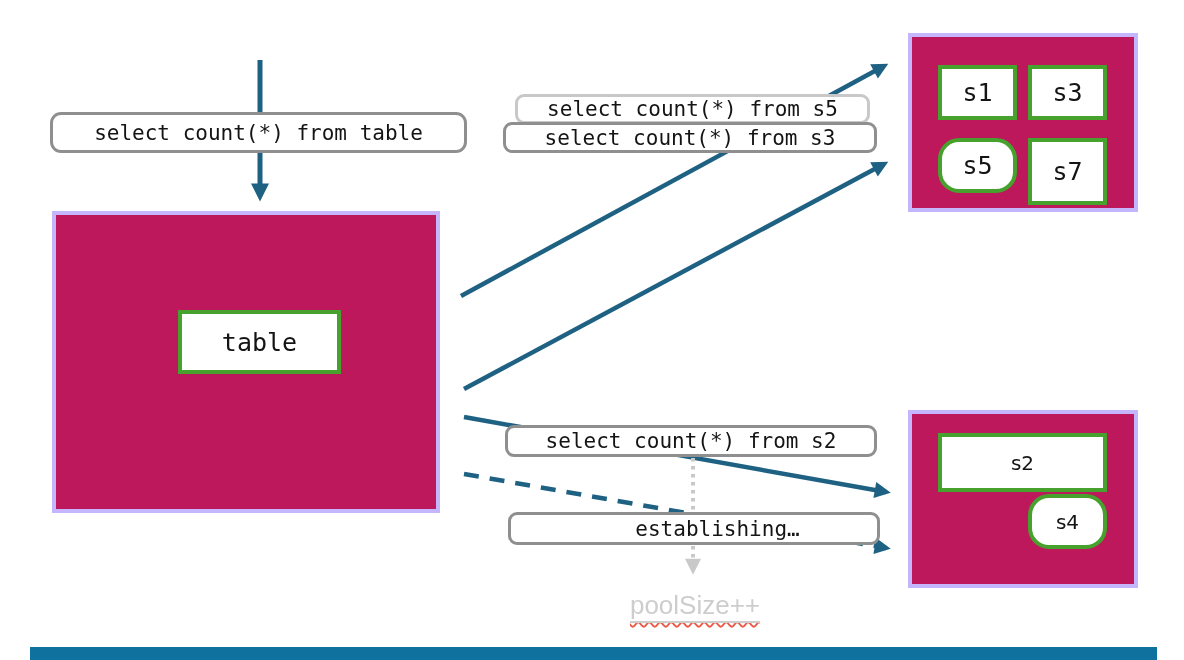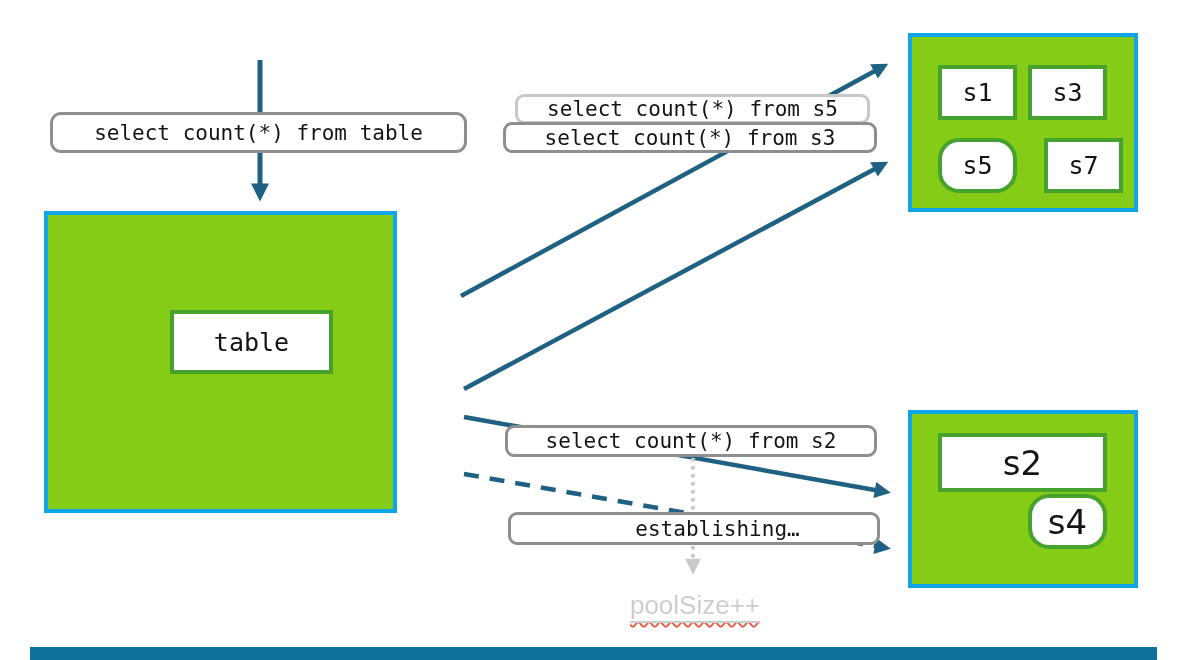--- a/index.html
+++ b/index.html
@@ -9,30 +9,30 @@
   }
   svg.lines{position:absolute;left:0;top:0;z-index:1;}
   .qlabel{
     position:absolute;background:#ffffff;border:3px solid #8f8f8f;border-radius:9px;
     display:flex;align-items:center;justify-content:center;white-space:nowrap;
     font-family:"DejaVu Sans Mono","Liberation Mono",monospace;font-size:21px;
     color:#141414;box-sizing:border-box;z-index:2;
   }
   .qlabel.light{border-color:#c8c8c8;z-index:2;}
   .node{
-    position:absolute;background:#84cc16;border:4px solid #0ea5e9;
+    position:absolute;background:#be185d;border:4px solid #c4b5fd;
     box-sizing:border-box;z-index:3;
   }
   .cell{
     position:absolute;background:#ffffff;border:4px solid #46a12d;
     box-sizing:border-box;display:flex;align-items:center;justify-content:center;
     color:#141414;
   }
   .cell.mono{font-family:"DejaVu Sans Mono","Liberation Mono",monospace;font-size:25px;}
-  .cell.sans{font-family:"DejaVu Sans","Liberation Sans",sans-serif;font-size:34px;}
+  .cell.sans{font-family:"DejaVu Sans","Liberation Sans",sans-serif;font-size:20px;}
   .poolsize{
     position:absolute;left:600px;top:590px;width:190px;text-align:center;
     font-family:"Liberation Sans","DejaVu Sans",sans-serif;font-size:26px;
     color:#cdcdcd;z-index:2;
   }
   .squiggle{
     text-decoration:underline;text-decoration-style:wavy;text-decoration-color:#eb5a46;
     text-decoration-thickness:2px;text-underline-offset:7px;
   }
   .gray-underline{text-decoration:underline;text-decoration-color:#cdcdcd;text-decoration-thickness:2px;}
@@ -73,37 +73,37 @@
 
   <div class="qlabel light" style="left:515px;top:94px;width:355px;height:30px;">select count(*) from s5</div>
 
   <div class="qlabel" style="left:503px;top:122px;width:374px;height:31px;">select count(*) from s3</div>
 
 
   <div class="qlabel" style="left:505px;top:425px;width:372px;height:32px;">select count(*) from s2</div>
 
   <div class="qlabel" style="left:508px;top:512px;width:372px;height:33px;padding-left:47px;">establishing…</div>
 
-  <div class="node" style="left:44px;top:211px;width:353px;height:302px;">
+  <div class="node" style="left:52px;top:211px;width:388px;height:302px;">
     <div class="cell mono" style="left:122px;top:95px;width:163px;height:64px;">
       <span>table</span>
     </div>
   </div>
 
   <div class="node" style="left:908px;top:33px;width:230px;height:179px;">
     <div class="cell mono" style="left:26px;top:28px;width:79px;height:55px;">
       <span>s1</span>
     </div>
     <div class="cell mono" style="left:116px;top:28px;width:79px;height:55px;">
       <span>s3</span>
     </div>
     <div class="cell mono" style="left:26px;top:101px;width:79px;height:55px;border-radius:21px;">
       <span>s5</span>
     </div>
-    <div class="cell mono" style="left:132px;top:101px;width:79px;height:55px;">
+    <div class="cell mono" style="left:116px;top:101px;width:79px;height:67px;">
       <span>s7</span>
     </div>
   </div>
 
   <div class="node" style="left:908px;top:410px;width:230px;height:178px;">
     <div class="cell sans" style="left:26px;top:19px;width:169px;height:59px;">
       <span>s2</span>
     </div>
     <div class="cell sans" style="left:116px;top:80px;width:79px;height:55px;border-radius:21px;">
       <span>s4</span>

